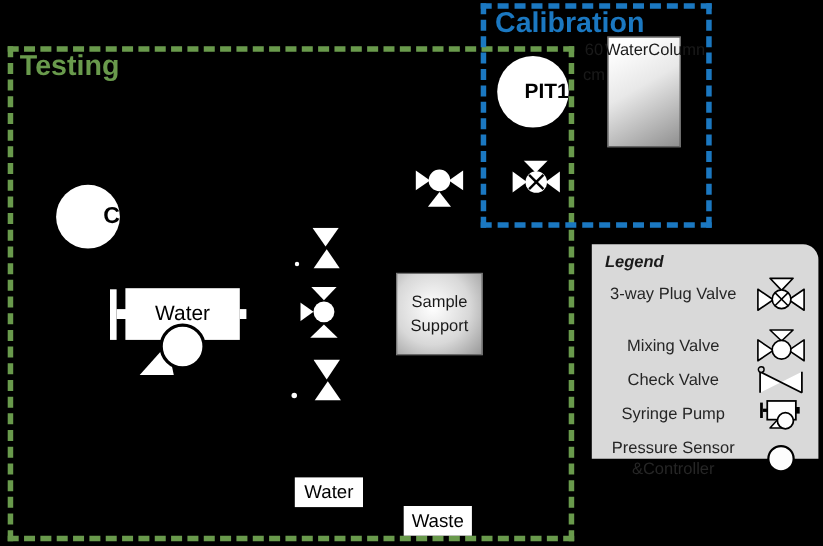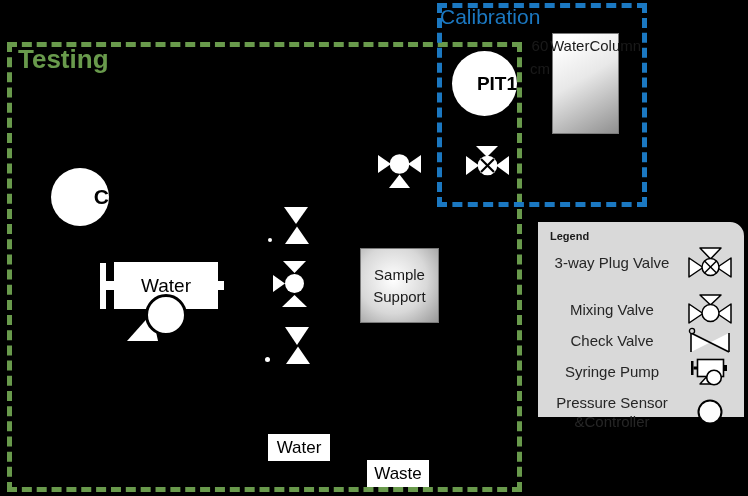--- a/index.html
+++ b/index.html
@@ -19,21 +19,21 @@
     border:5px dashed var(--testing-green);box-sizing:border-box;
   }
   .testing-label{
     left:18px;top:44px;font-size:26px;font-weight:bold;color:var(--testing-green);
   }
   .calibration-box{
     left:437px;top:3px;width:210px;height:204px;
     border:5px dashed var(--calibration-blue);box-sizing:border-box;
   }
   .calibration-label{
-    left:440px;top:5px;font-size:21px;font-weight:normal;color:var(--calibration-blue);
+    left:450px;top:5px;font-size:26px;font-weight:bold;color:var(--calibration-blue);
   }
   
   .instrument{
     background:#fff;border-radius:50%;display:flex;align-items:center;justify-content:flex-end;
     color:#000;font-weight:bold;
   }
   .c-circle{left:51px;top:168px;width:58px;height:58px;font-size:21px;}
   .pit1-circle{left:452px;top:51px;width:65px;height:65px;font-size:19px;}
   
   .grad-box{
@@ -60,21 +60,21 @@
   }
   .water-label{left:268px;top:434px;}
   .waste-label{left:367px;top:460px;}
   .pivot-dot{background:#fff;border-radius:50%;}
   
   .legend-box{
     left:536px;top:220px;width:210px;height:199px;background:var(--legend-bg);
     border:2px solid #000;border-top-right-radius:16px;box-sizing:border-box;
     padding:6px 8px 4px 10px;color:#262626;
   }
-  .legend-title{font-size:11px;font-weight:bold;margin:2px 0 4px 2px;color:#1a1a1a;}
+  .legend-title{font-size:15px;font-weight:bold;margin:2px 0 4px 2px;color:#1a1a1a;font-style:italic;}
   .legend-row{display:grid;grid-template-columns:1fr 52px;align-items:center;}
   .legend-row .lab{text-align:center;font-size:15px;padding-right:8px;white-space:nowrap;}
   .legend-row .ico{display:flex;align-items:center;justify-content:center;}
   .r1{min-height:31px;}.r2{min-height:30px;margin-top:15px;}.r3{min-height:30px;}.r4{min-height:33px;}
   .r5{min-height:48px;}
   .two-line{line-height:19px;}
   svg{display:block;}
 </style>
 </head>
 <body>

